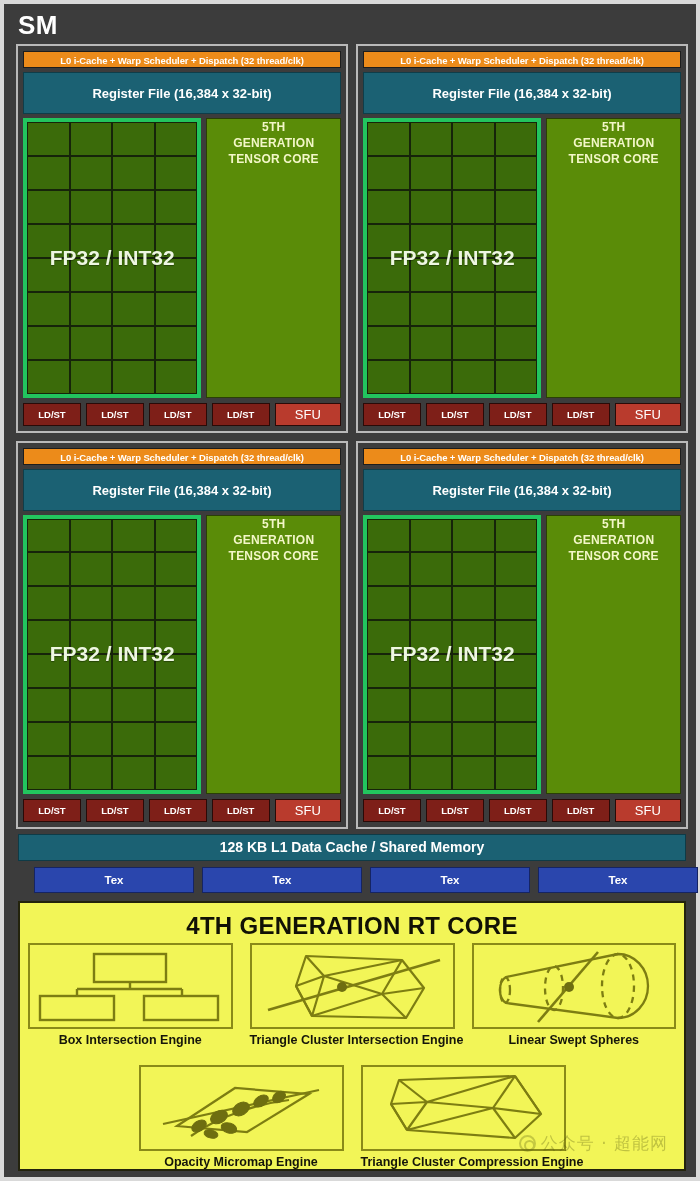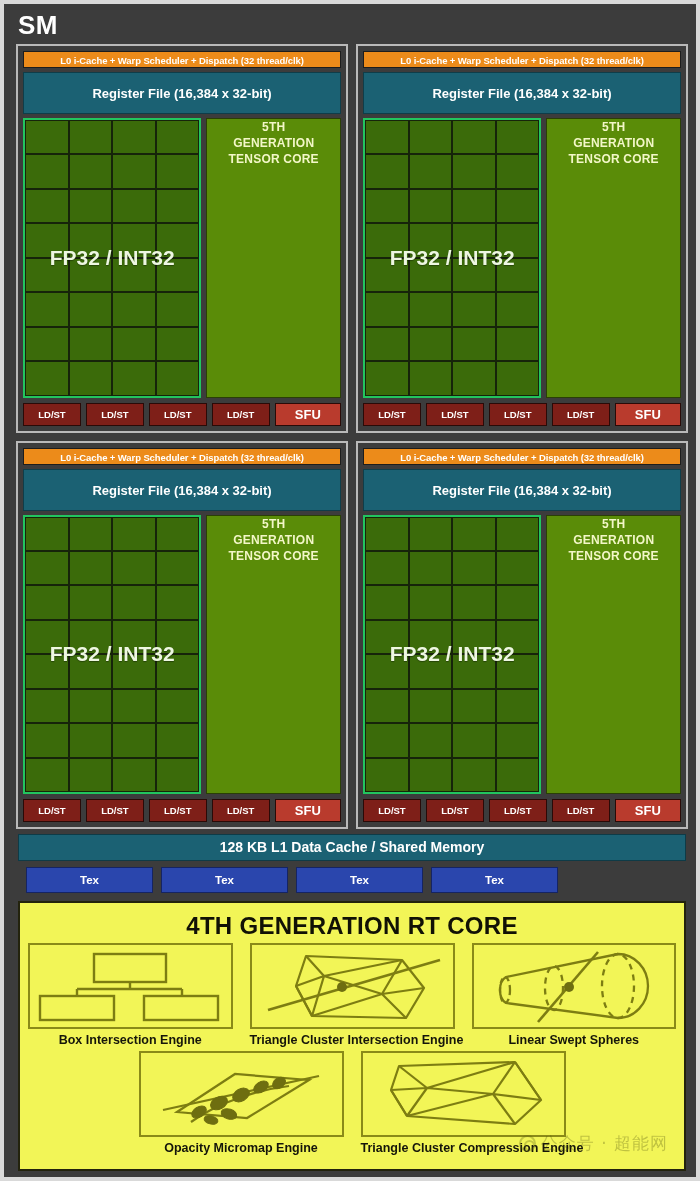--- a/index.html
+++ b/index.html
@@ -67,21 +67,21 @@
   .core-area {
     margin-top: 4px;
     flex: 1 1 auto;
     display: flex;
     gap: 5px;
     min-height: 0;
   }
   .fp-block {
     position: relative;
     flex: 1 1 57%;
-    border: 2px solid #22c55e;
+    border: 4px solid #22c55e;
     background: #3b6b0a;
     display: grid;
     grid-template-columns: repeat(4, 1fr);
     grid-template-rows: repeat(8, 1fr);
   }
   .fp-cell {
     border: 1px solid #16240a;
     background: #3b6b0a;
   }
   .fp-label {
@@ -121,41 +121,41 @@
     color: #ffffff;
     font-size: 9.5px; font-weight: bold;
     text-align: center;
     line-height: 21px;
   }
   .sfu {
     flex: 1.35 1 auto;
     background: #b93b2d;
     border: 1px solid #2a0a07;
     color: #ffffff;
-    font-size: 13px; font-weight: bold;
+    font-size: 13px; font-weight: normal;
     text-align: center;
     line-height: 21px;
   }
 
   
   .l1-bar {
     position: absolute;
     left: 14px; top: 830px;
     width: 668px; height: 27px;
     background: #1b6173;
     border: 1px solid #0e3b47;
     color: #ffffff;
     font-size: 14px; font-weight: bold;
     text-align: center;
     line-height: 25px;
   }
   .tex-row {
     position: absolute;
-    left: 22px; top: 863px;
-    width: 532px; height: 26px;
+    left: 30px; top: 863px;
+    width: 664px; height: 26px;
     display: flex;
     gap: 8px;
   }
   .tex {
     flex: 1 1 0;
     background: #2a46ad;
     border: 1px solid #152463;
     color: #ffffff;
     font-size: 11.5px; font-weight: bold;
     text-align: center;
@@ -176,21 +176,21 @@
     font-size: 24px; font-weight: bold;
     color: #111105;
     line-height: 34px;
     letter-spacing: 0.3px;
   }
   .rt-row {
     display: flex;
     justify-content: center;
     gap: 17px;
   }
-  .rt-row.row2 { margin-top: 0; justify-content: center; }
+  .rt-row.row2 { margin-top: 14px; justify-content: center; }
   .rt-item { width: 205px; }
   .rt-frame {
     height: 86px;
     border: 2px solid #8a8a18;
     background: #f2f557;
     display: flex;
     align-items: center;
     justify-content: center;
     overflow: hidden;
   }

